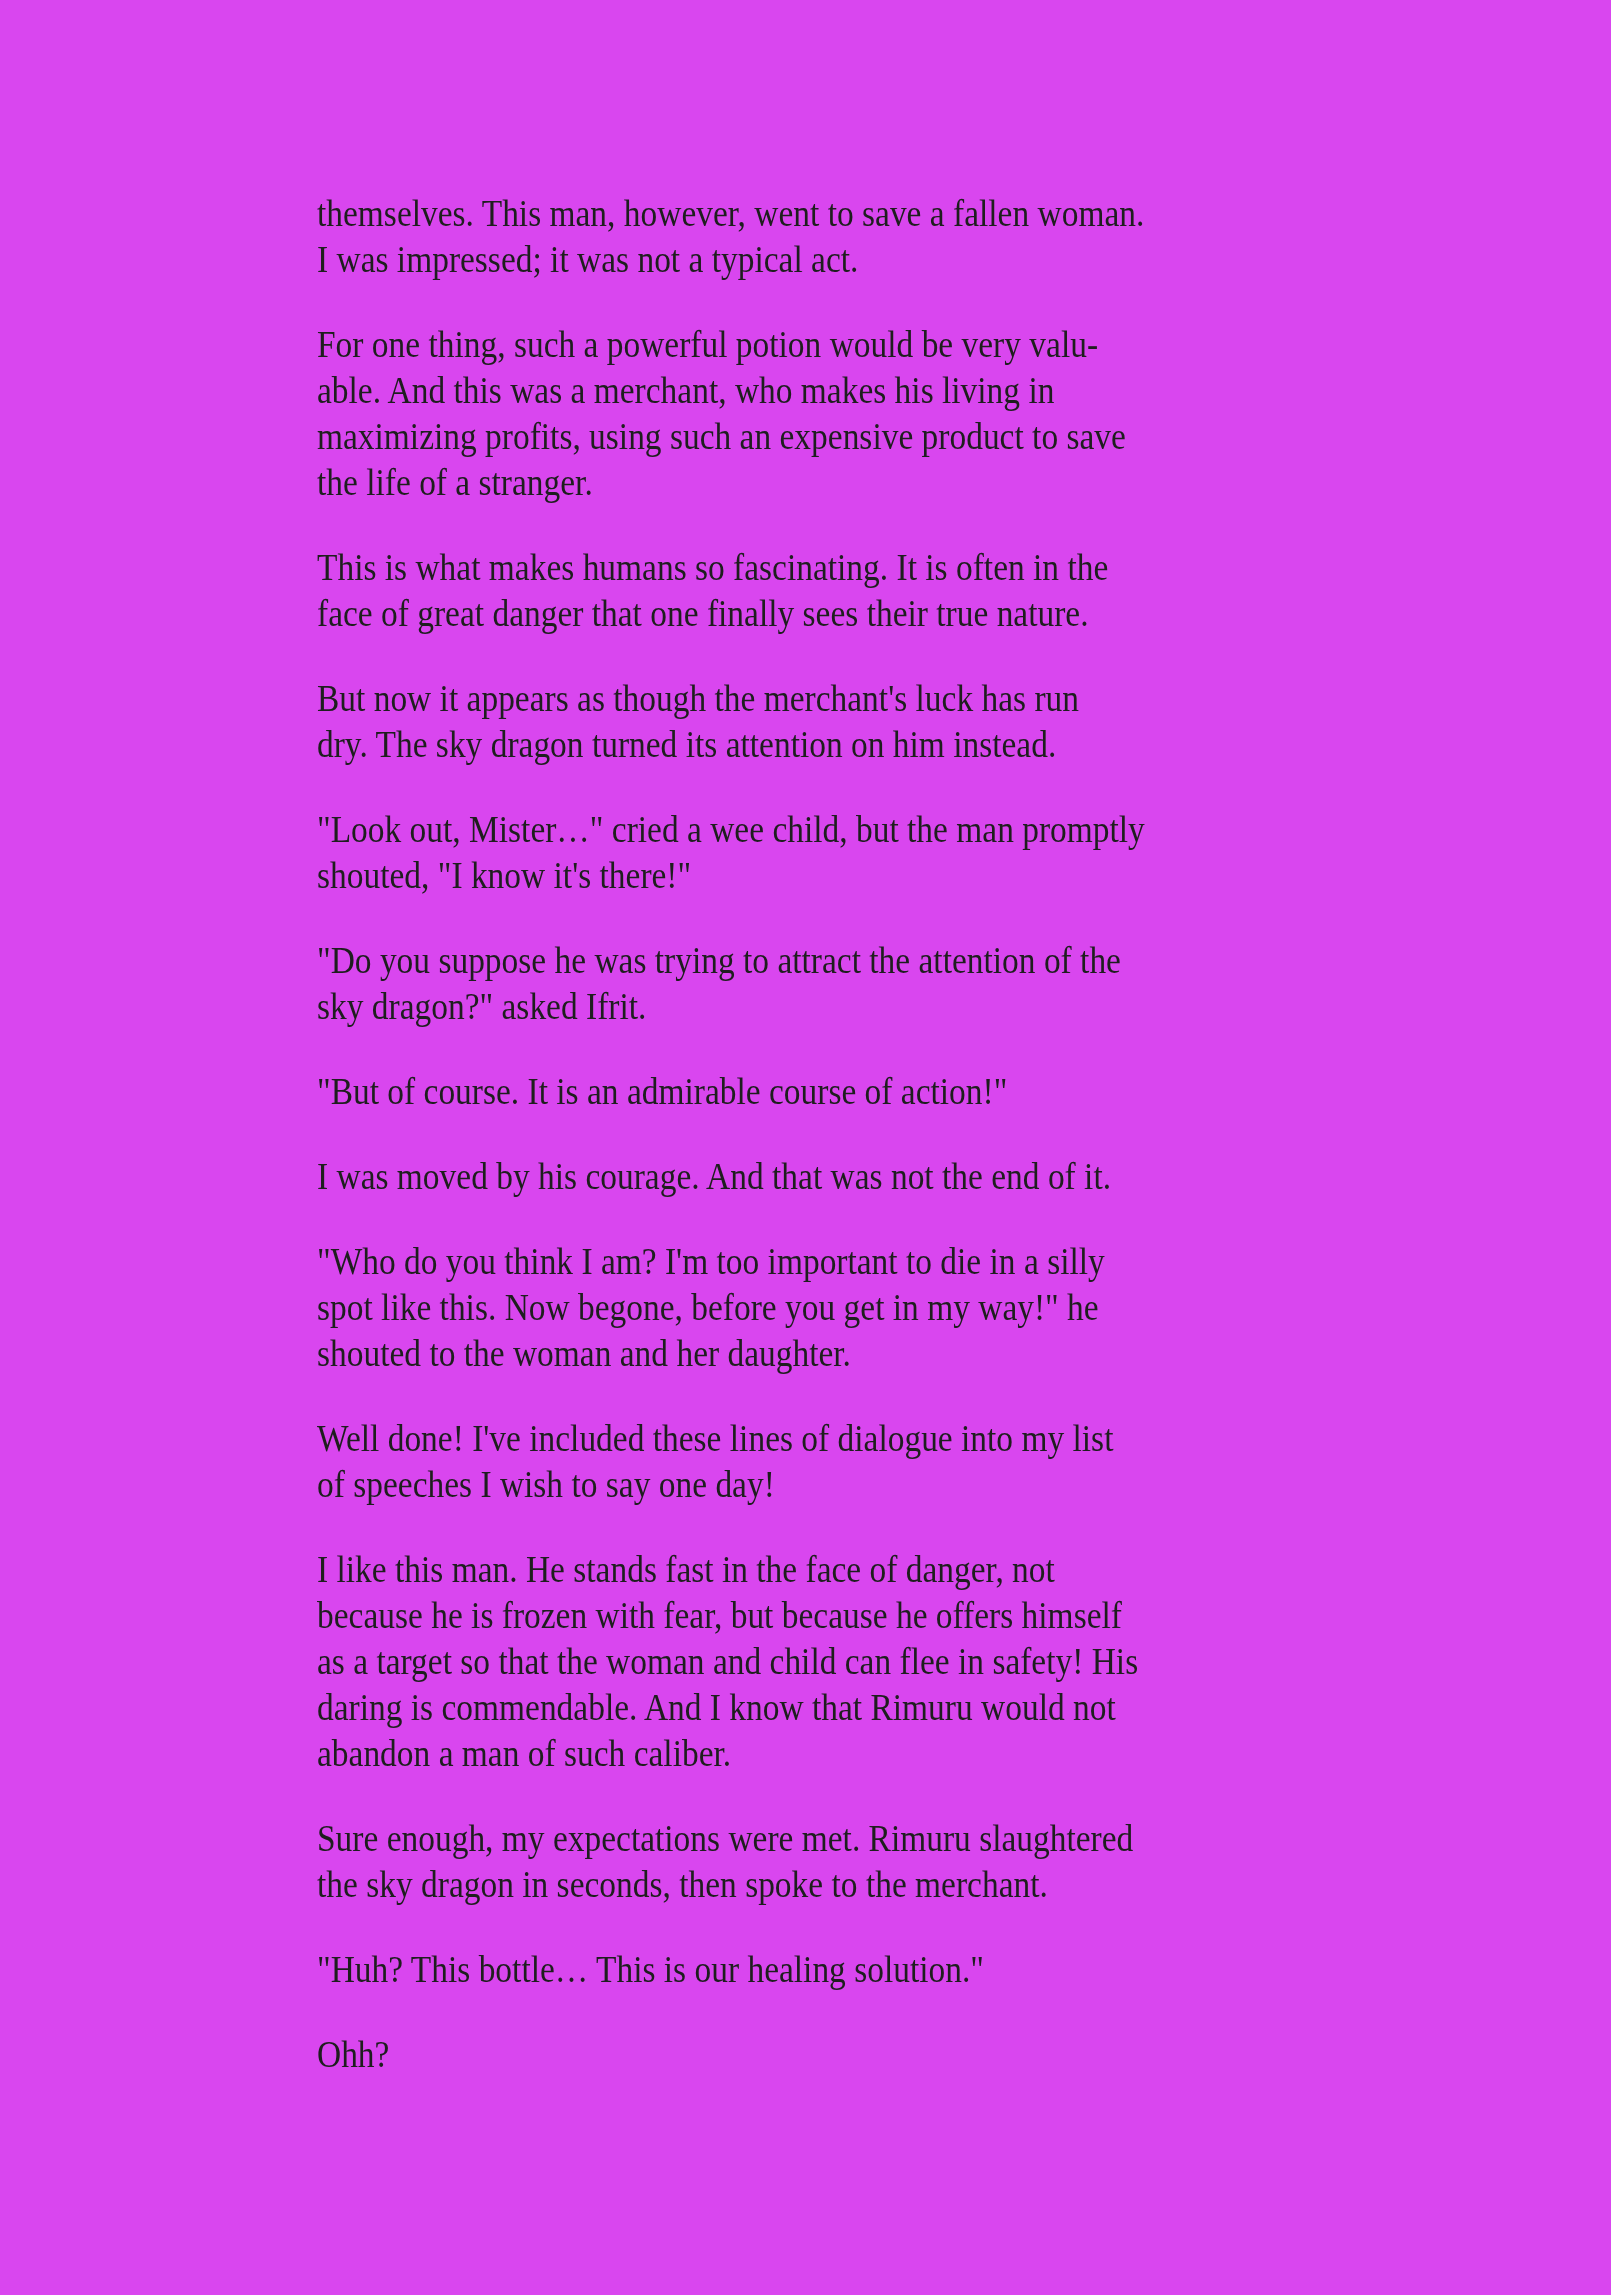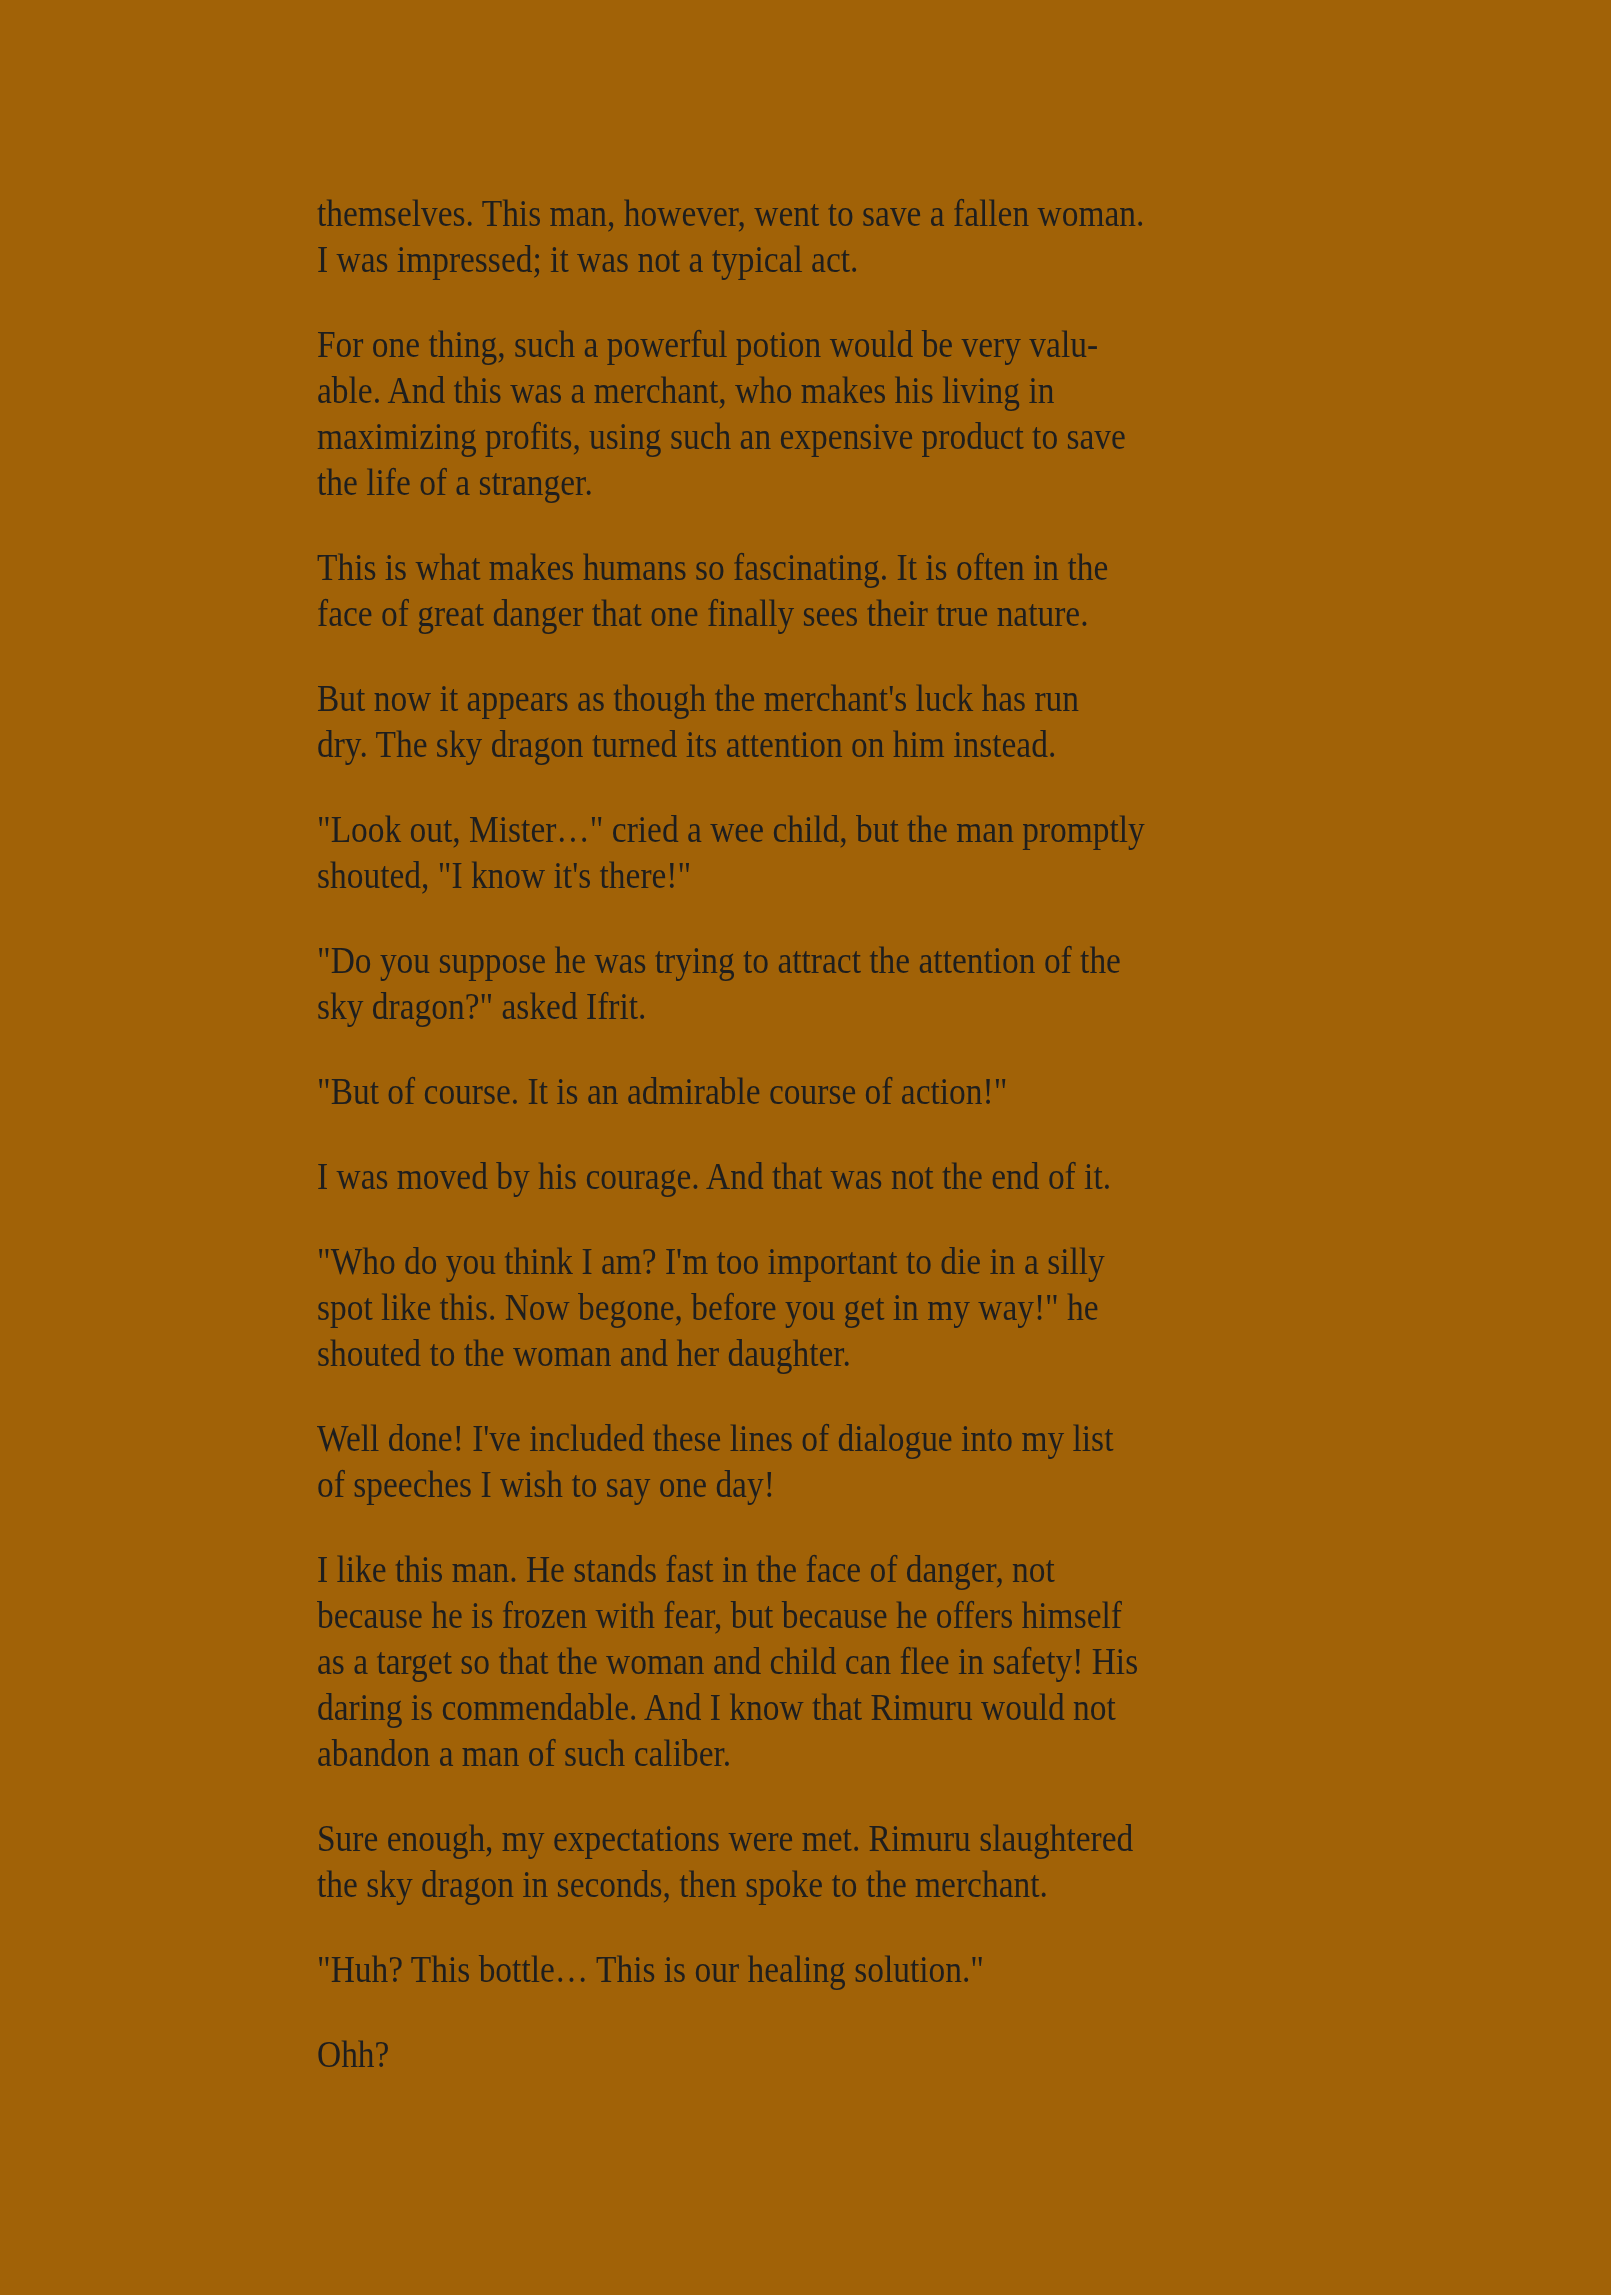--- a/index.html
+++ b/index.html
@@ -4,21 +4,21 @@
 <style>
   html, body {
     margin: 0;
     padding: 0;
     background: #ffffff;
   }
   .page {
     position: relative;
     width: 1612px;
     height: 2295px;
-    background: #a16207;
+    background: #d946ef;
     overflow: hidden;
     font-family: "Liberation Serif", "DejaVu Serif", serif;
   }
   .text-column {
     position: absolute;
     left: 317px;
     top: 190px;
     width: 1104px;
     transform: scaleX(0.88);
     transform-origin: left top;

